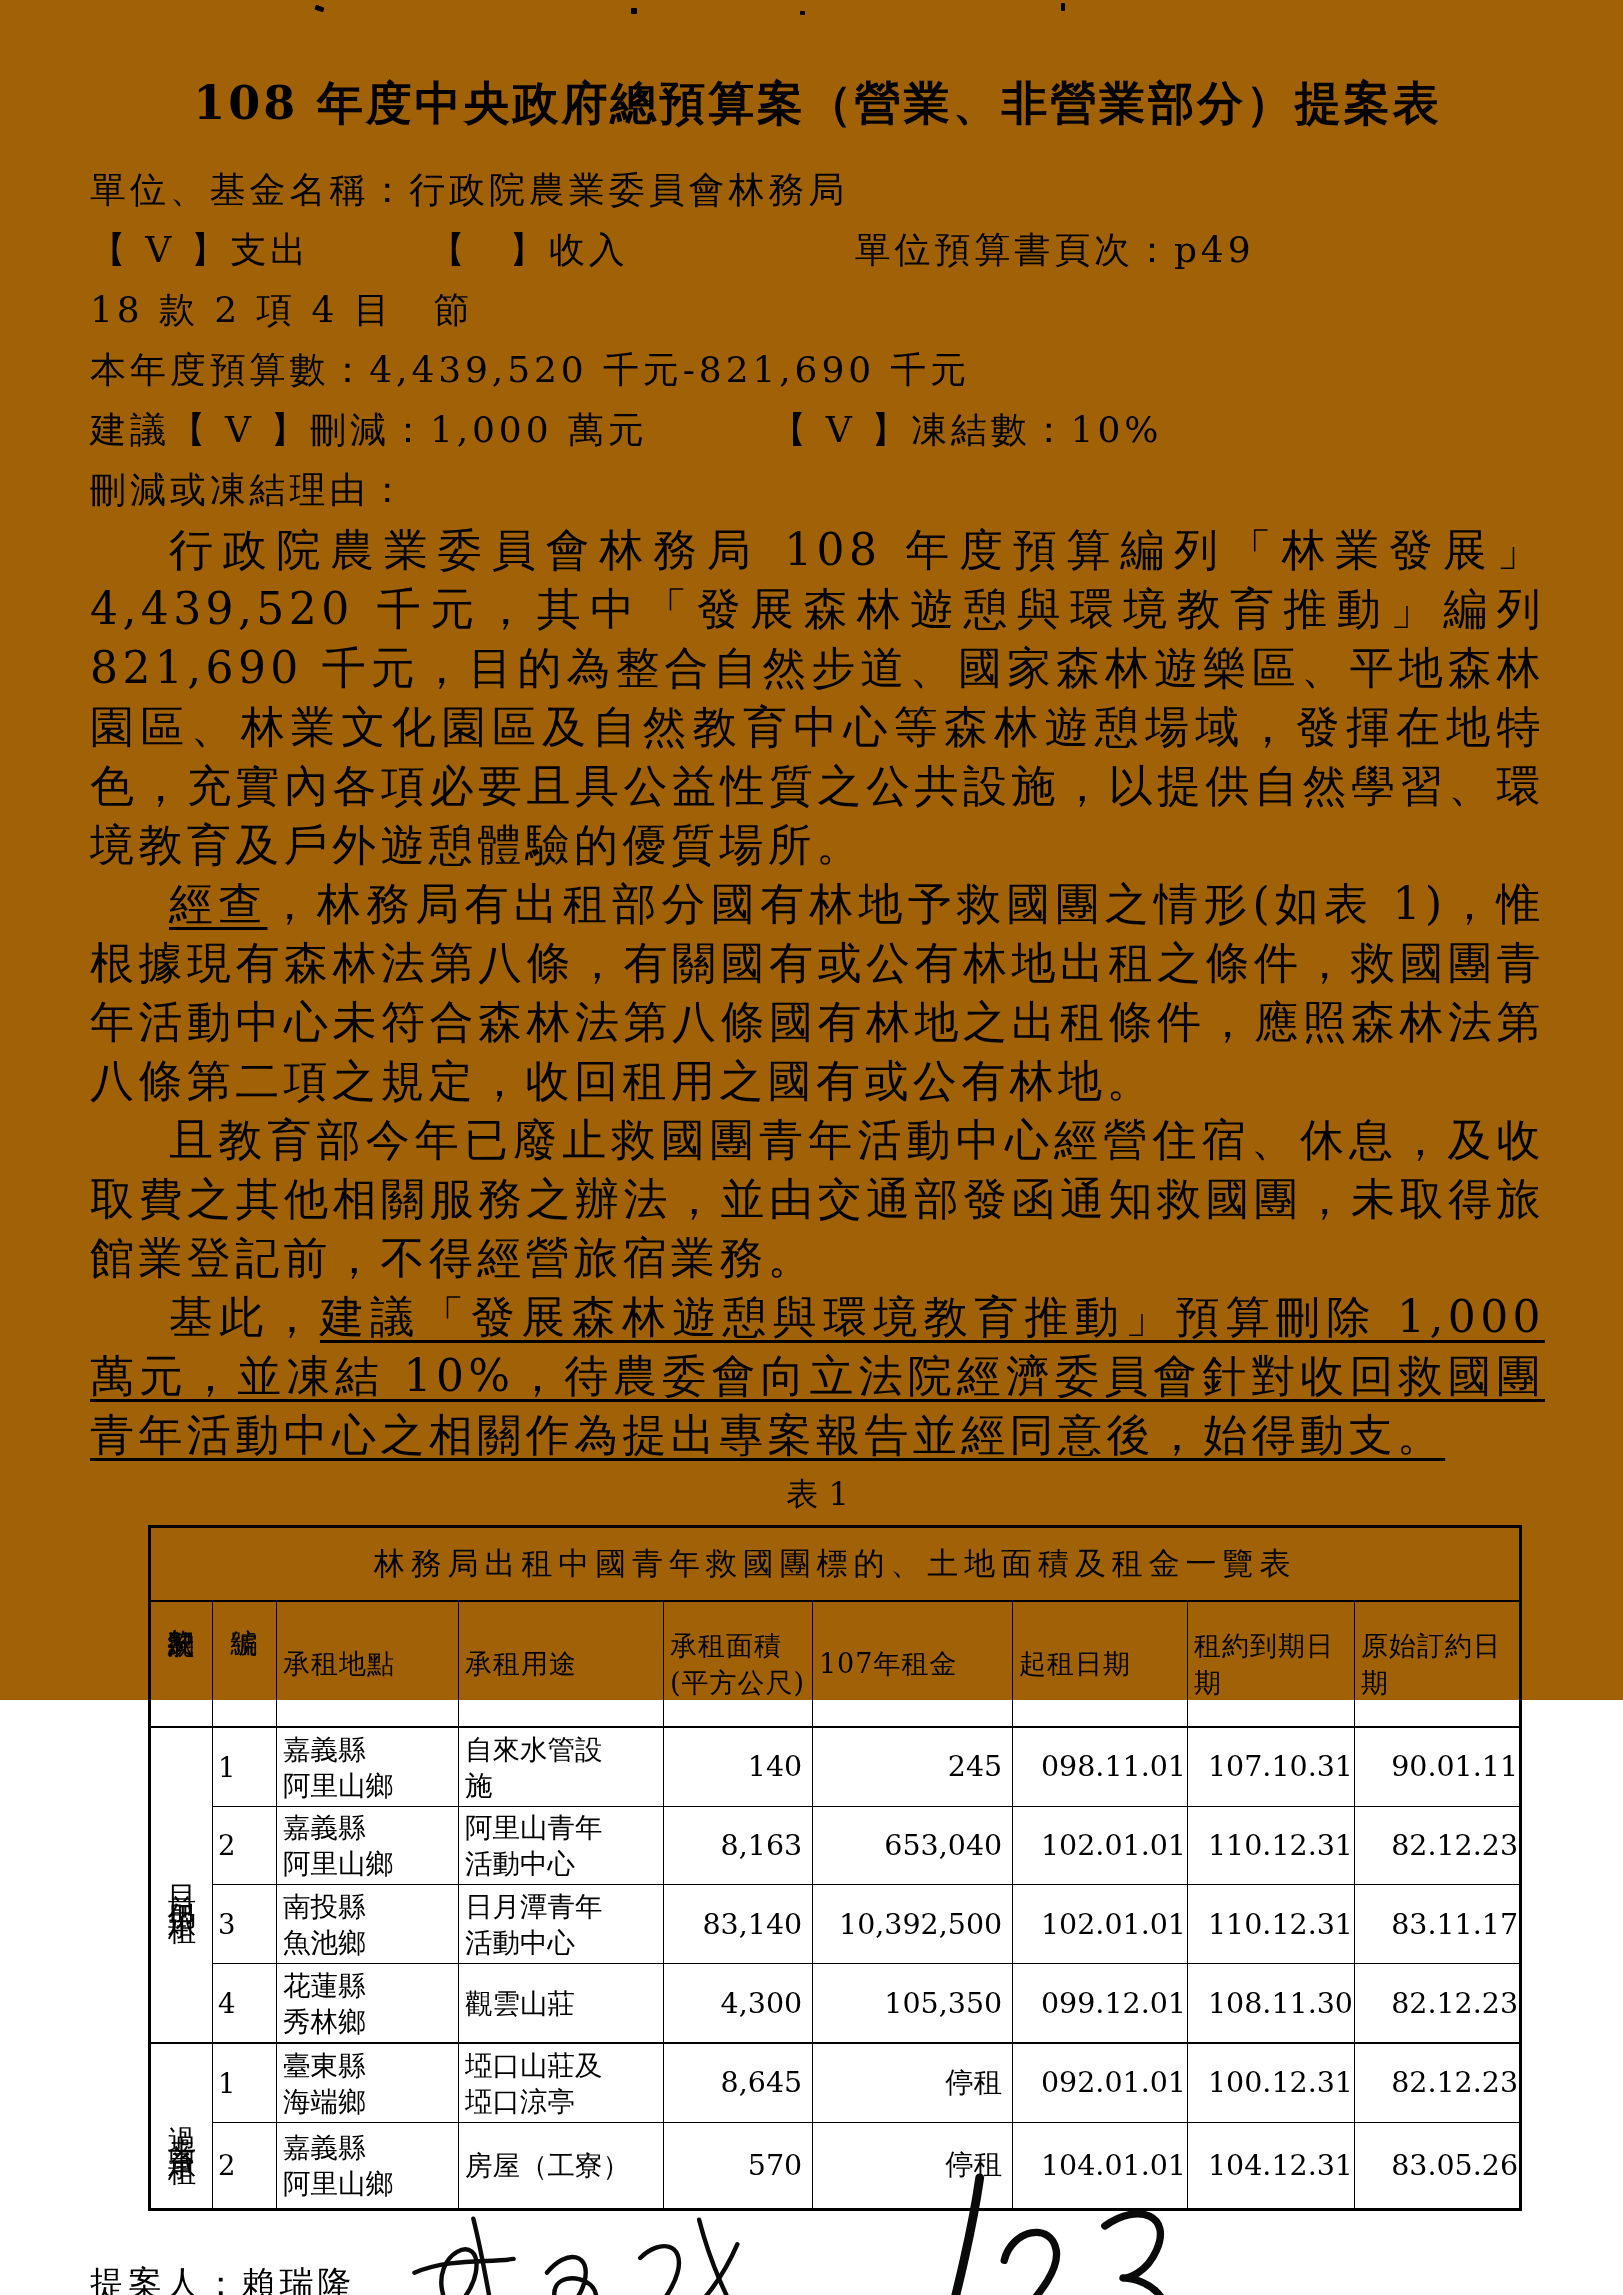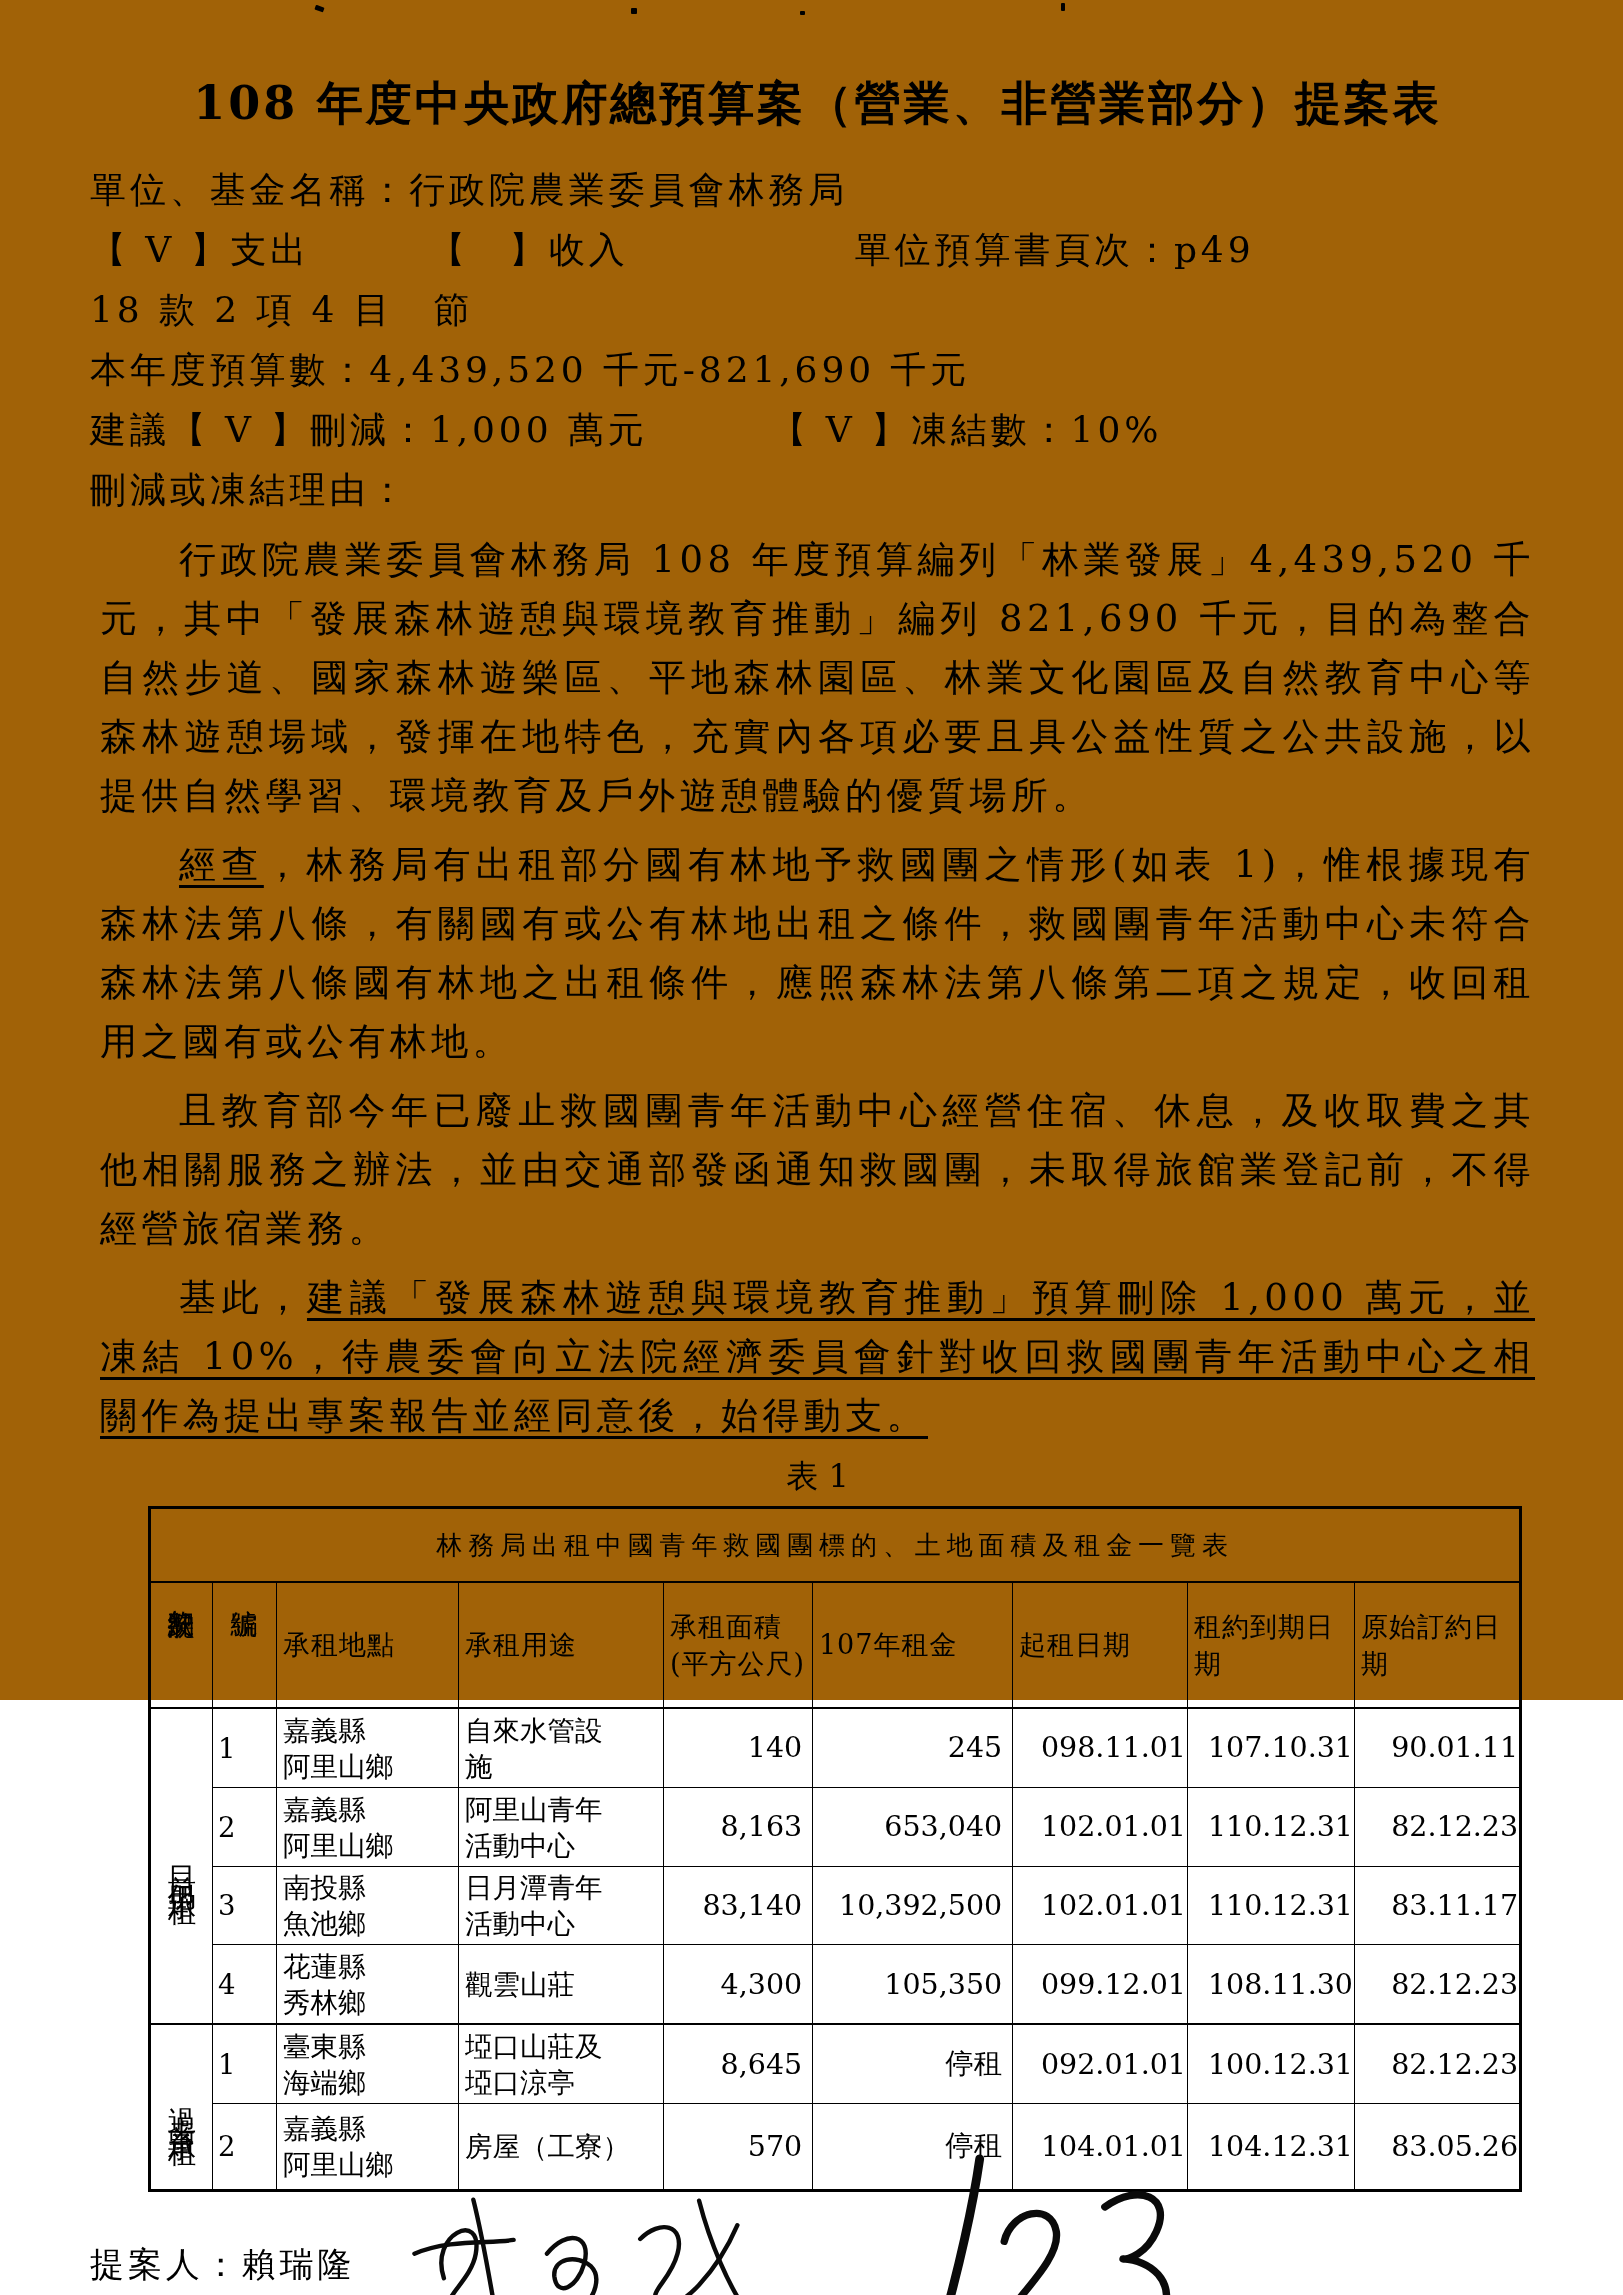--- a/index.html
+++ b/index.html
@@ -24,35 +24,35 @@
   }
   .line {
     font-size:36px; letter-spacing:3.9px; line-height:60px;
     white-space:nowrap;
   }
   .chk-income { margin-left:119px; }
   .page-ref   { margin-left:226px; }
   .chk-freeze { margin-left:123px; }
 
   .body-para {
-    margin:10px; font-size:37px; letter-spacing:4.4px; line-height:59px;
+    margin:0; font-size:44px; letter-spacing:4.4px; line-height:59px;
     text-align:justify; text-indent:79px;
   }
   .u { text-decoration:underline; text-decoration-thickness:2.5px; text-underline-offset:8.4px; }
 
   .table-caption { text-align:center; font-size:32px; margin:9.8px 0 7.9px 0; }
 
   #lease-table {
     border-collapse:collapse; table-layout:fixed;
     margin-left:58px; width:1372px;
     border:3.4px solid #000;
   }
   #lease-table td, #lease-table th { border:1.5px solid #000; font-weight:400; }
   .t-title {
-    font-size:26px; letter-spacing:5.9px; text-align:center;
+    font-size:31px; letter-spacing:5.9px; text-align:center;
     height:74px; border-bottom:2.9px solid #000 !important;
   }
   tr.head th {
     font-size:27px; height:126px; text-align:left; vertical-align:middle;
     padding:4.9px 5.9px; letter-spacing:1px; line-height:37px;
     border-bottom:2.5px solid #000 !important;
   }
   .v { writing-mode:vertical-rl; text-orientation:upright; text-align:center; }
   th.vh { padding:6.9px 0; letter-spacing:3.9px; font-size:26.5px; }
   td.status { font-size:28.5px; letter-spacing:8.8px; padding:4.9px 0; }

